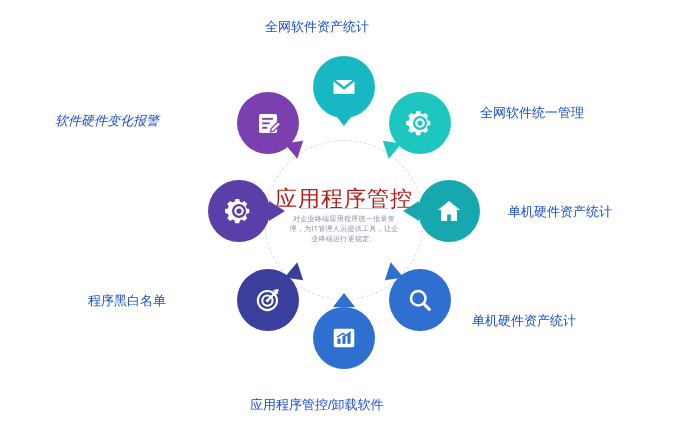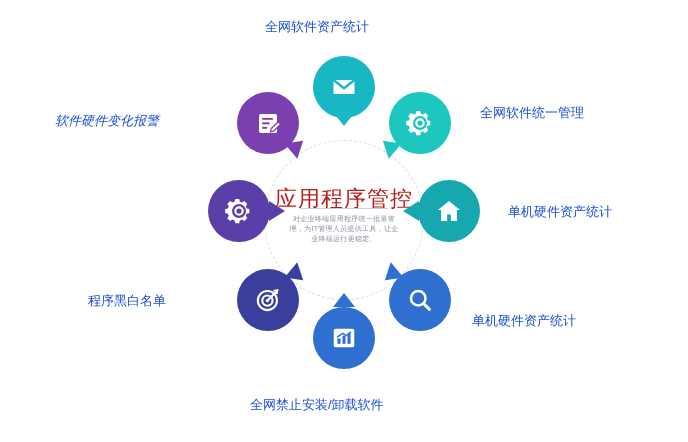--- a/index.html
+++ b/index.html
@@ -122,21 +122,21 @@
     <span class="glyph">
       <svg width="28" height="28" viewBox="0 0 24 24">
         <rect x="3.2" y="4" width="17.6" height="16" rx="1.6" fill="#ffffff"></rect>
         <rect x="6.4" y="12.5" width="2.6" height="4.5" fill="#2f6fd0"></rect>
         <rect x="10.7" y="10" width="2.6" height="7" fill="#2f6fd0"></rect>
         <rect x="15" y="7.6" width="2.6" height="9.4" fill="#2f6fd0"></rect>
         <path d="M6 11.2L11 8l3 2 4-3.4" fill="none" stroke="#2f6fd0" stroke-width="1.2"></path>
       </svg>
     </span>
   </div>
-  <div class="label" style="left:250px;top:396px;">全网禁止安装/卸载软件</div>
+  <div class="label" style="left:250px;top:396px;">应用程序管控/卸载软件</div>
 
   <div class="node" style="left:237px;top:269px;background:#3a3f9e;">
     <div class="tail" style="left:52px;top:-4px;border-top:10px solid transparent;border-bottom:10px solid transparent;border-left:16px solid #3a3f9e;transform:rotate(40deg);"></div>
     <span class="glyph">
       <svg width="28" height="28" viewBox="0 0 24 24">
         <circle cx="11.5" cy="12.5" r="8.2" fill="none" stroke="#ffffff" stroke-width="1.8"></circle>
         <circle cx="11.5" cy="12.5" r="4.4" fill="none" stroke="#ffffff" stroke-width="1.8"></circle>
         <circle cx="11.5" cy="12.5" r="1.4" fill="#ffffff"></circle>
         <path d="M11.5 12.5L20 4" stroke="#ffffff" stroke-width="1.8" stroke-linecap="round"></path>
         <path d="M16.6 4.1l3.5-.6-.6 3.5" fill="none" stroke="#ffffff" stroke-width="1.5"></path>

